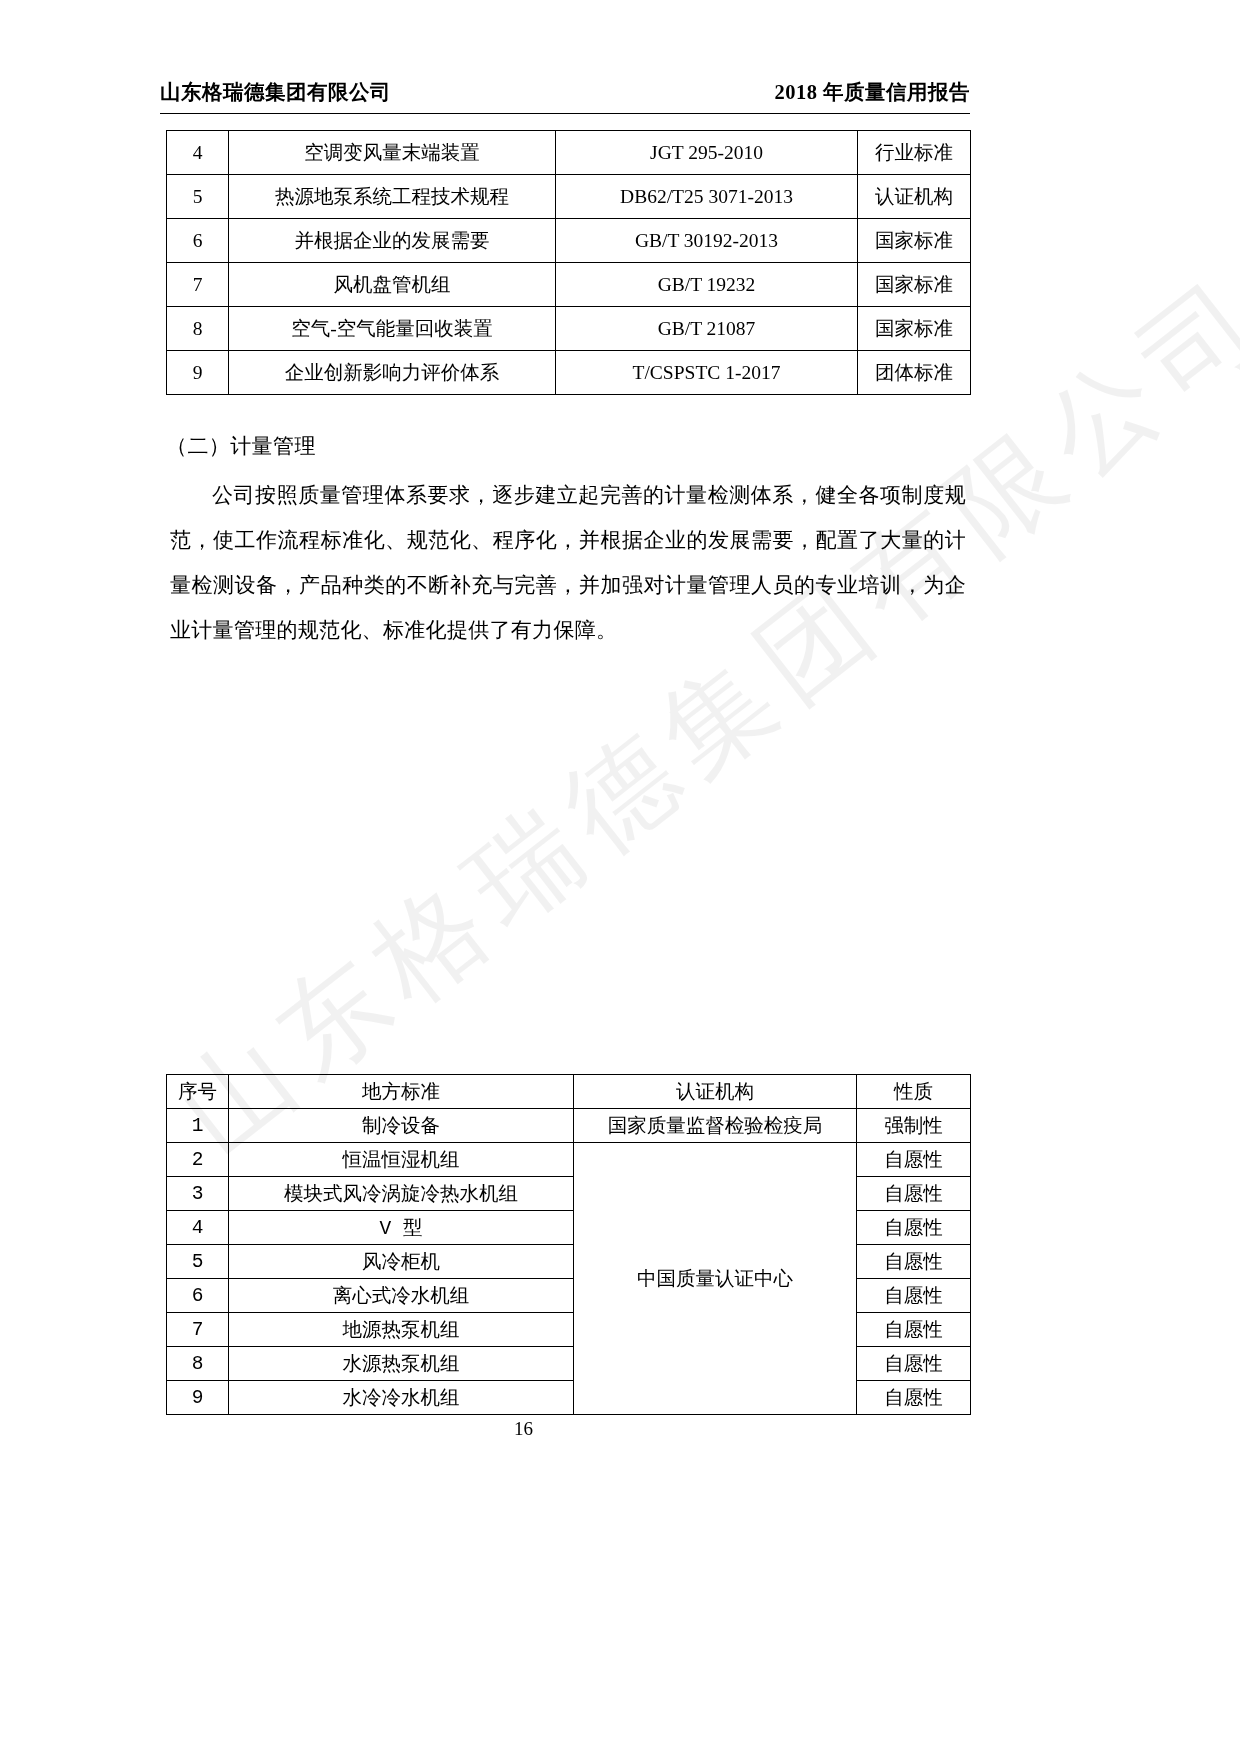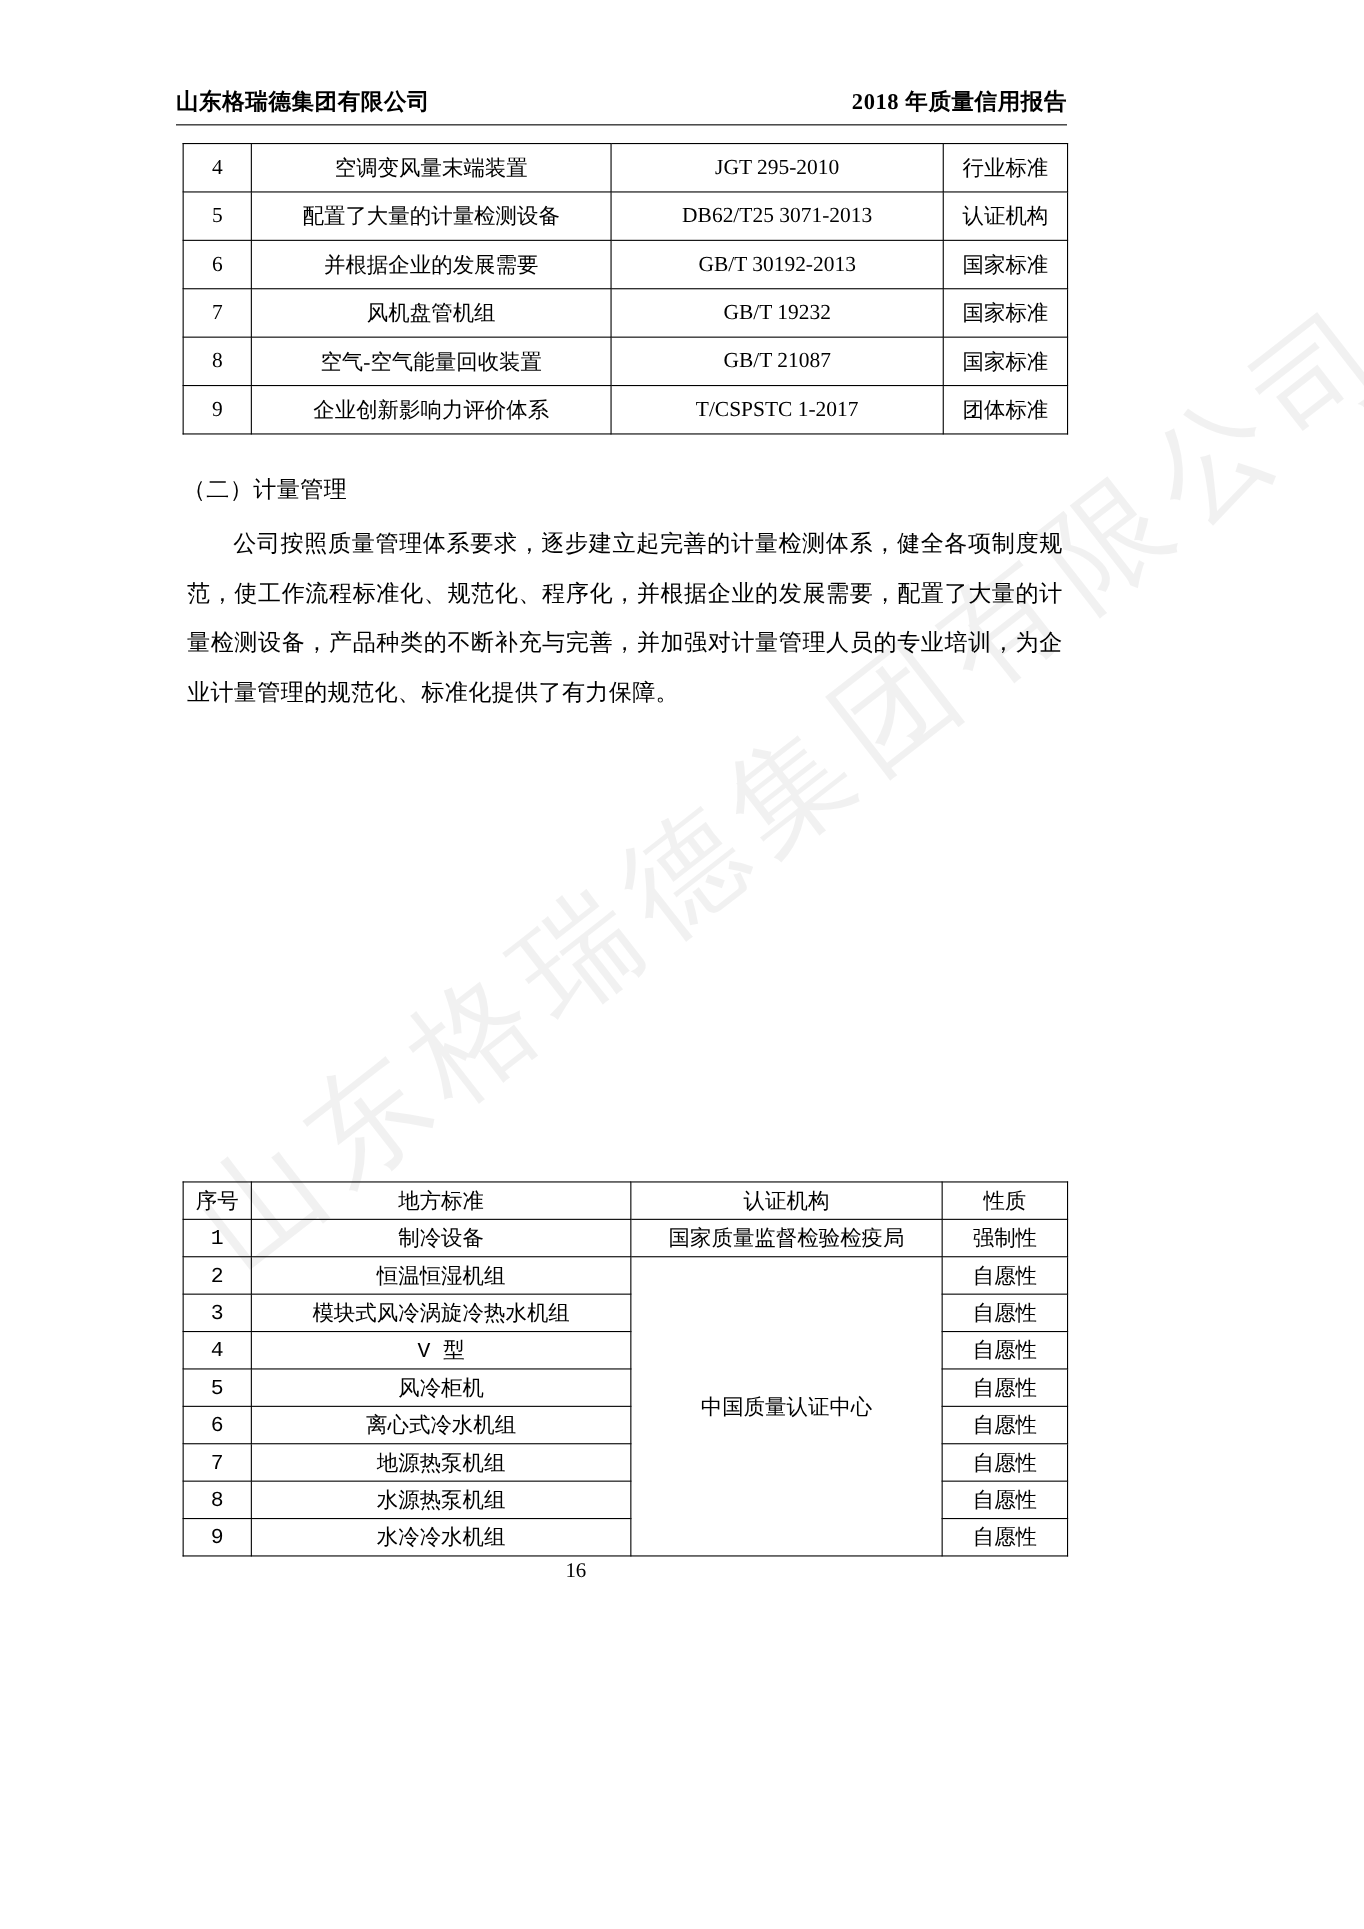--- a/index.html
+++ b/index.html
@@ -165,21 +165,21 @@
       </colgroup>
       <tbody>
         <tr>
           <td>4</td>
           <td>空调变风量末端装置</td>
           <td>JGT 295-2010</td>
           <td>行业标准</td>
         </tr>
         <tr>
           <td>5</td>
-          <td>配置了大量的计量检测设备</td>
+          <td>热源地泵系统工程技术规程</td>
           <td>DB62/T25 3071-2013</td>
           <td>认证机构</td>
         </tr>
         <tr>
           <td>6</td>
           <td>并根据企业的发展需要</td>
           <td>GB/T 30192-2013</td>
           <td>国家标准</td>
         </tr>
         <tr>

